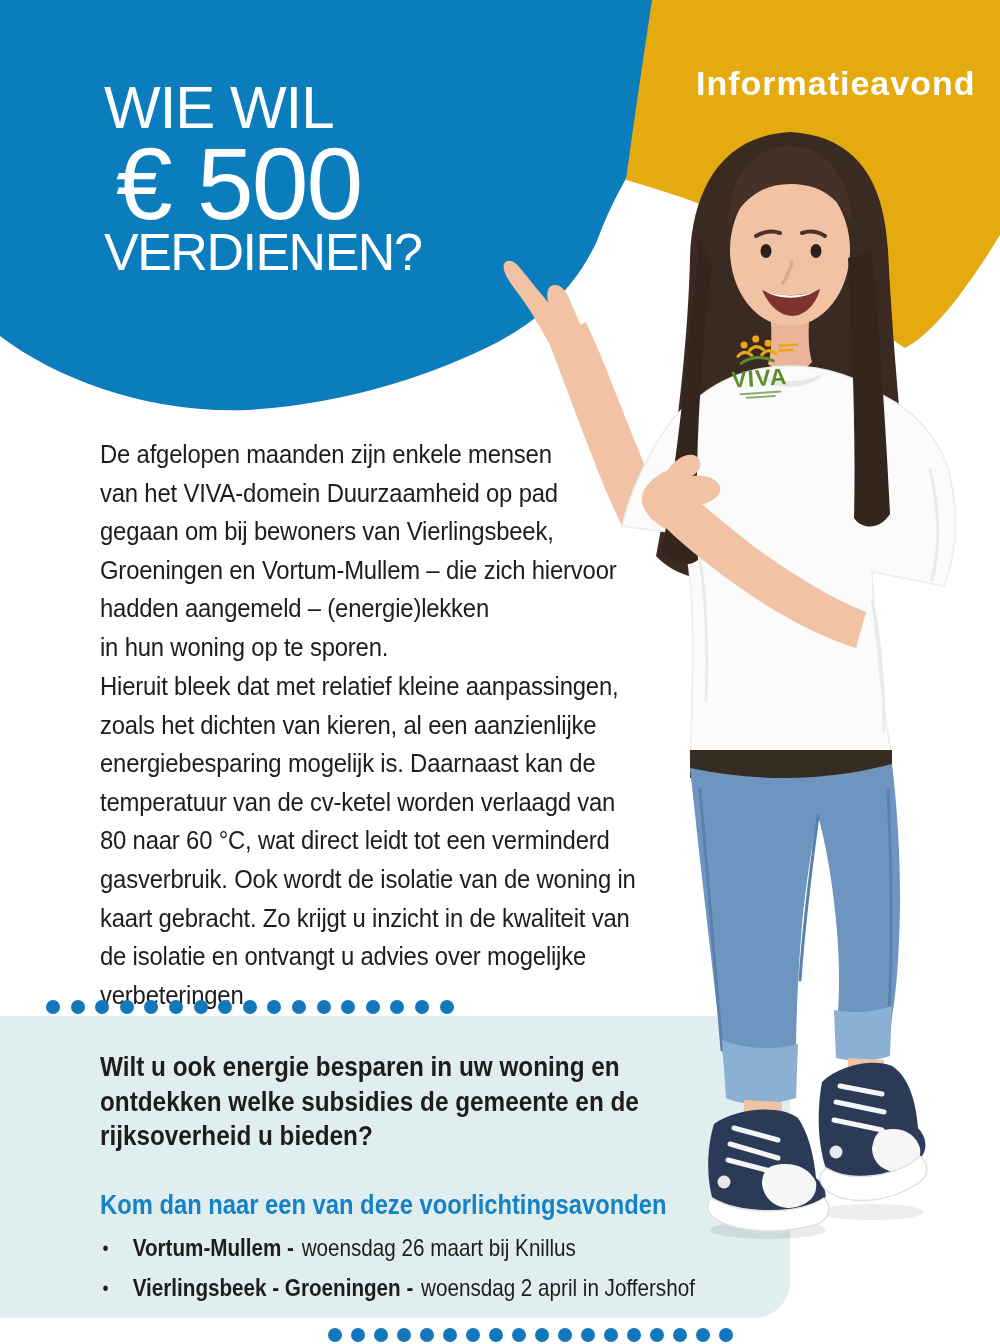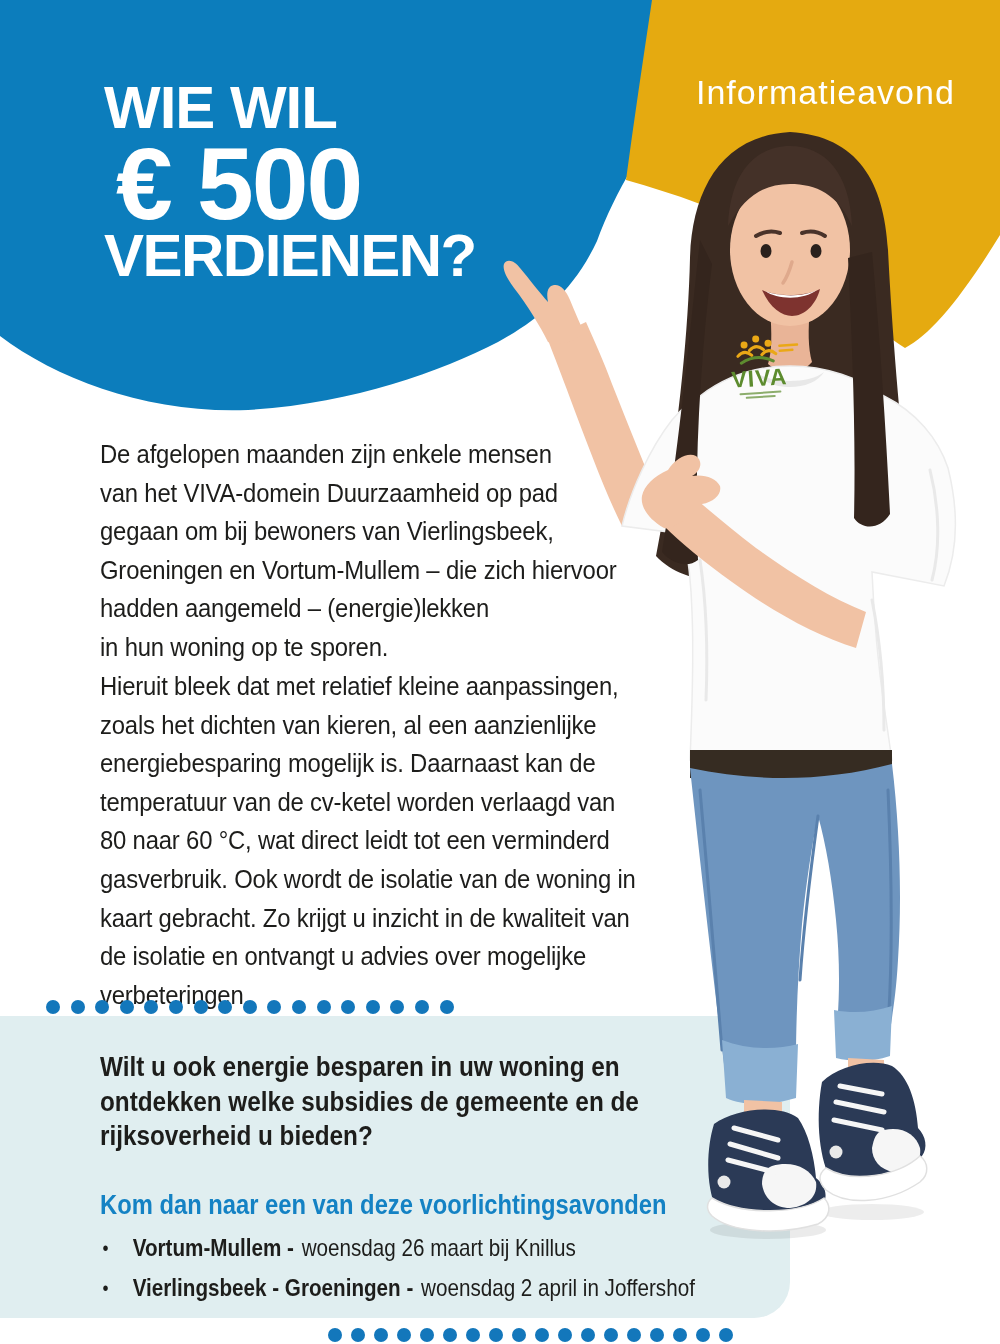--- a/index.html
+++ b/index.html
@@ -6,27 +6,27 @@
   .page{
     position:relative;width:1000px;height:1344px;background:#fff;
     overflow:hidden;font-family:"Liberation Sans",sans-serif;
   }
   svg{display:block;}
   .blob{position:absolute;top:0;left:0;z-index:0;}
   .fill-blue{fill:var(--blob_blue,#0c7dbc);}
   .fill-yellow{fill:var(--blob_yellow,#e5aa10);}
 
   .badge{
-    position:absolute;left:696px;top:73px;z-index:2;
-    font-size:34px;font-weight:400;color:#fff;letter-spacing:1px;
-  }
-  .headline{position:absolute;left:104px;top:0;width:520px;height:320px;z-index:2;color:#fff;font-weight:700;text-align:center;}
+    position:absolute;left:696px;top:64px;z-index:2;
+    font-size:34px;font-weight:700;color:#fff;letter-spacing:1px;
+  }
+  .headline{position:absolute;left:104px;top:0;width:520px;height:320px;z-index:2;color:#fff;font-weight:400;text-align:center;}
   .hl1{position:absolute;left:0;top:78px;font-size:60px;line-height:1;letter-spacing:-1px;}
   .hl2{position:absolute;left:12px;top:133px;font-size:102px;line-height:1;letter-spacing:-2px;}
-  .hl3{position:absolute;left:0;top:226px;font-size:60px;line-height:1;letter-spacing:-1.5px;}
+  .hl3{position:absolute;left:0;top:226px;font-size:52px;line-height:1;letter-spacing:-1.5px;}
 
   .para{
     position:absolute;left:100px;margin:0;z-index:2;
     font-size:26.5px;line-height:38.6px;letter-spacing:-0.2px;
     color:var(--text_dark,#1d1d1b);white-space:pre-line;
     transform:scaleX(0.9);transform-origin:left top;
   }
   .p1{top:435px;}
   .p2{top:667px;}
 

